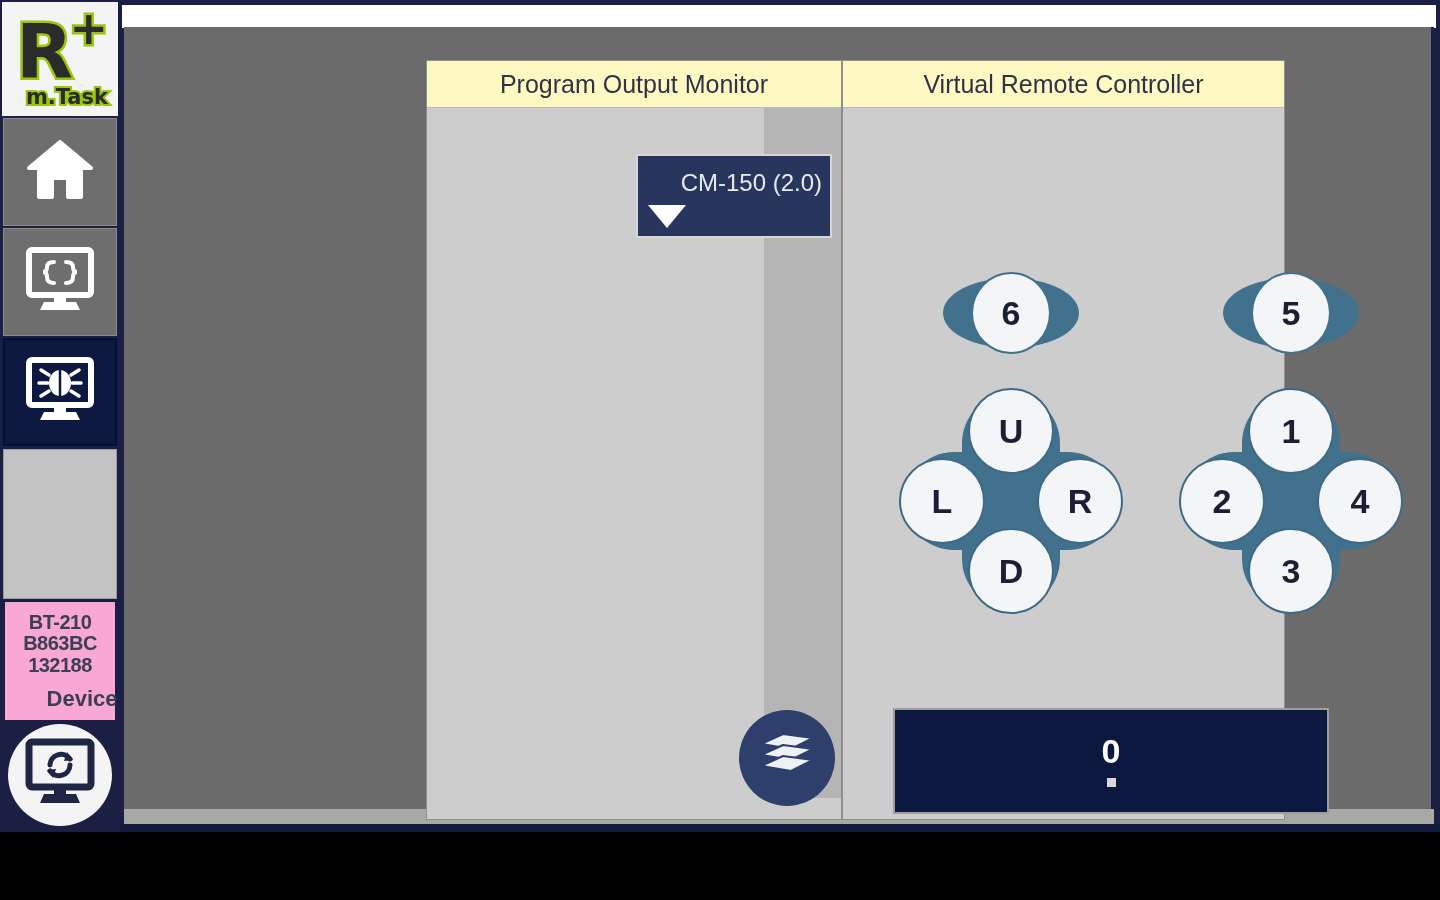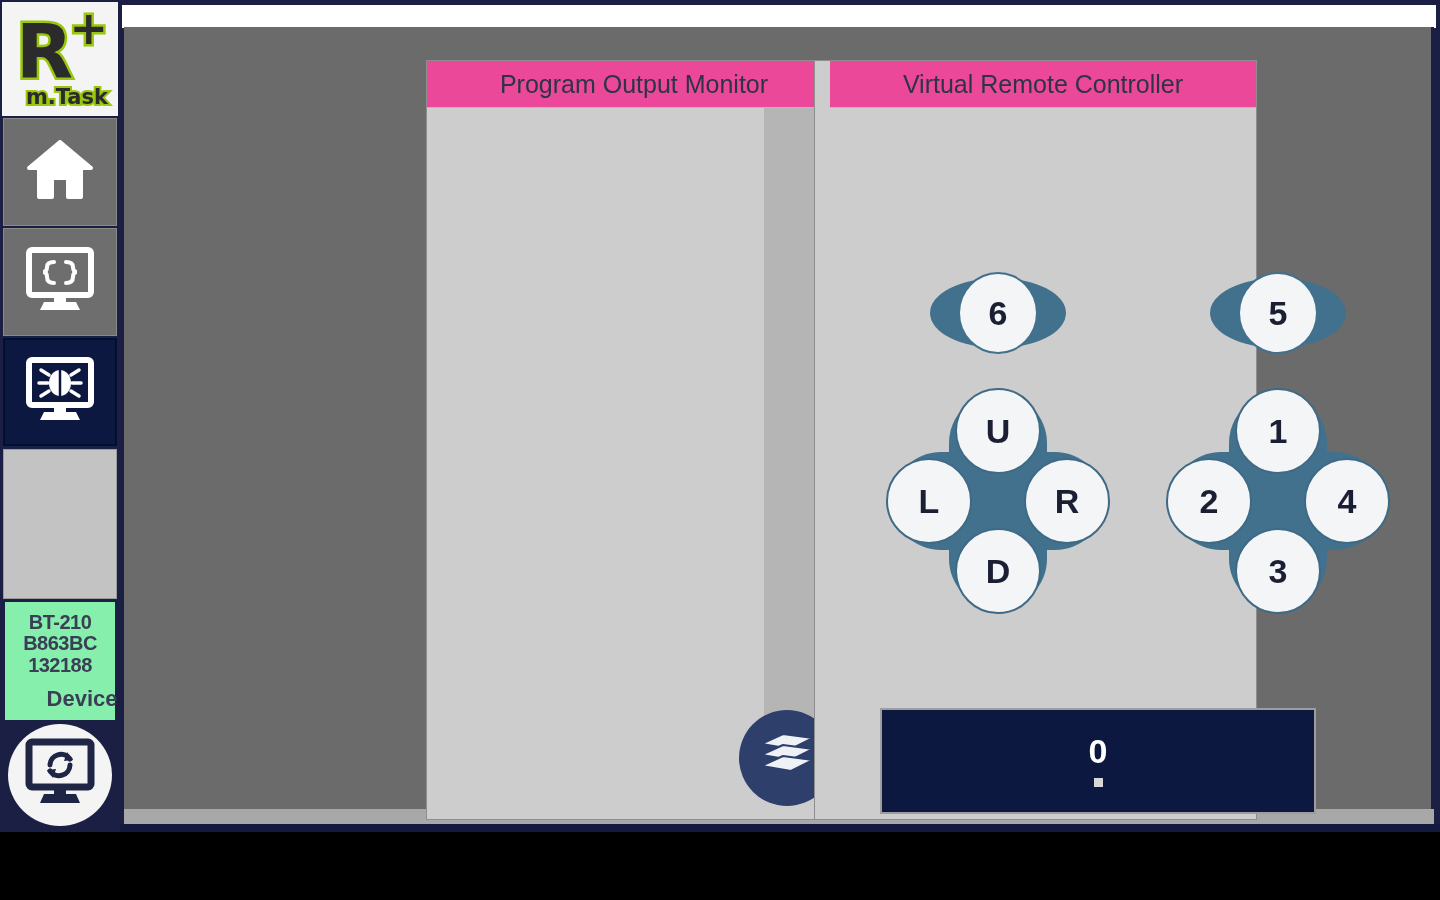--- a/index.html
+++ b/index.html
@@ -87,43 +87,43 @@
     display: flex; align-items: center; justify-content: center;
     border: 1px solid #8a8a8a;
   }
   .sb-btn.active { background: #0d1840; border: 2px solid #000f33; }
 
   .sb-spacer {
     width: 114px; flex: 1 1 auto; margin-top: 3px; margin-bottom: 3px;
     background: #c3c3c3; border: 1px solid #9b9b9b;
   }
   .sb-device {
-    width: 110px; height: 118px; background: #86efac;
+    width: 110px; height: 118px; background: #f9a8d4;
     display: flex; flex-direction: column; align-items: center; justify-content: center;
     color: #3a3f55; line-height: 1.08;
   }
   .sb-device .dev-id { font-size: 20px; font-weight: bold; letter-spacing: -0.5px;}
   .sb-device .dev-lbl { font-size: 22px; font-weight: bold; margin-top: 10px; margin-left: 44px; }
   .sb-sync {
     width: 104px; height: 102px; margin: 4px 0 6px 0;
     background: #f4f4f4; border-radius: 50%;
     display: flex; align-items: center; justify-content: center;
   }
 
   
   .panel {
     position: absolute; top: 33px; height: 760px;
     background: #cdcdcd;
     border: 1px solid #8e8e8e;
   }
   #panel-output { left: 302px; width: 416px; }
-  #panel-vrc    { left: 690px; width: 443px; padding-left: 15px; }
+  #panel-vrc    { left: 718px; width: 443px; }
 
   .panel-title {
-    height: 47px; background: #ec4899;
+    height: 47px; background: #fef9c3;
     display: flex; align-items: center; justify-content: center;
     font-size: 25px; color: #2e3347;
     border-bottom: 1px solid #bbb;
   }
   .panel-body { position: relative; height: 712px; }
 
   
   #output-scroll-strip {
     position: absolute; right: 0; top: 0; width: 77px; height: 690px;
     background: #b5b5b5;
@@ -297,20 +297,24 @@
 
     </div>
 
     <div id="content-area">
 
       <div class="panel" id="panel-output">
         <div class="panel-title">Program Output Monitor</div>
         <div class="panel-body">
           <div id="output-scroll-strip"></div>
 
+          <div id="device-dropdown">
+            <span class="dd-label">CM-150 (2.0)</span>
+            <span class="dd-arrow"></span>
+          </div>
 
           <div id="book-button">
             <span>
               <svg width="60" height="52" viewBox="0 0 60 52">
                 <g fill="#eef1f6" stroke="#2e3f6b" stroke-width="2.2" stroke-linejoin="round">
                   <path d="M4 14 L26 4 L56 8 L34 19 Z"></path>
                   <path d="M4 25 L26 15 L56 19 L34 30 Z"></path>
                   <path d="M4 36 L26 26 L56 30 L34 41 Z"></path>
                 </g>
               </svg>

